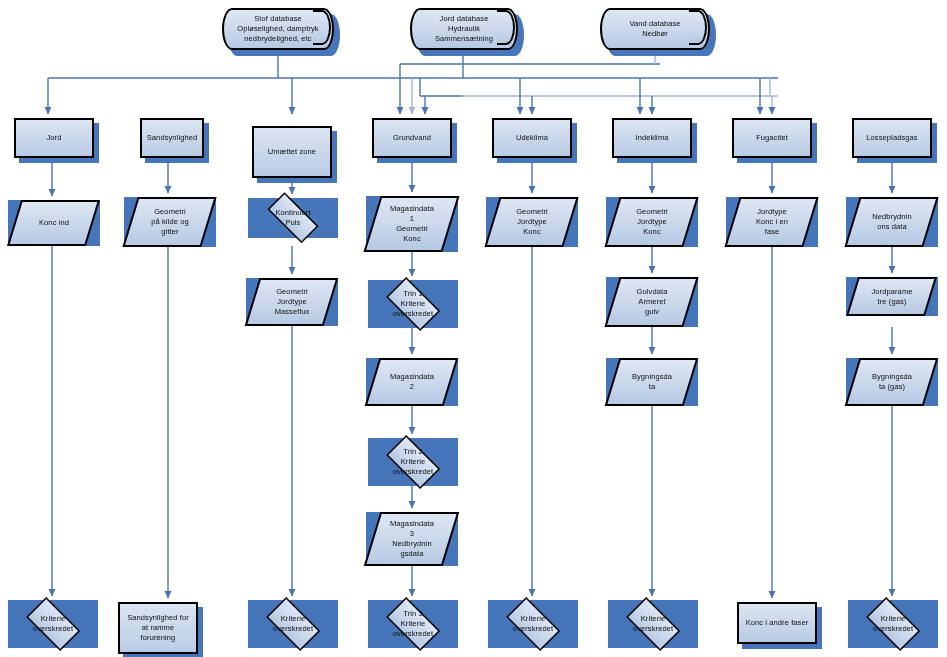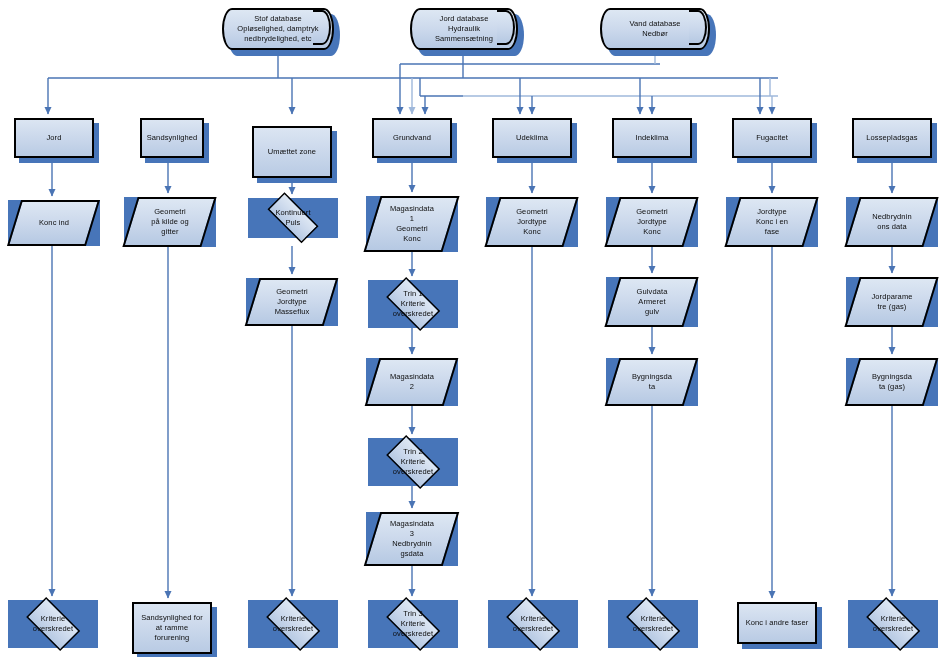--- a/index.html
+++ b/index.html
@@ -303,21 +303,21 @@
   </div>
 
   <div class="node data" style="left:124px; top:197px; width:92px; height:50px;">
     <div class="backdrop"></div>
     <div class="face"></div>
     <div class="label">Geometri
 på kilde og
 gitter</div>
   </div>
 
-  <div class="node proc" style="left:132px; top:602px; width:80px; height:52px;">
+  <div class="node proc" style="left:118px; top:602px; width:80px; height:52px;">
     <div class="shadow"></div>
     <div class="face"></div>
     <div class="label">Sandsynlighed for
 at ramme
 forurening</div>
   </div>
 
   <div class="node dec" style="left:248px; top:198px; width:90px; height:40px;">
     <div class="backdrop"></div>
     <div class="face"></div>
@@ -448,21 +448,21 @@
     <div class="label">Konc i andre faser</div>
   </div>
 
   <div class="node data" style="left:846px; top:197px; width:92px; height:50px;">
     <div class="backdrop"></div>
     <div class="face"></div>
     <div class="label">Nedbrydnin
 ons data</div>
   </div>
 
-  <div class="node data" style="left:846px; top:277px; width:92px; height:50px;border-radius:21px;">
+  <div class="node data" style="left:846px; top:277px; width:92px; height:39px;border-radius:21px;">
     <div class="backdrop"></div>
     <div class="face"></div>
     <div class="label">Jordparame
 tre (gas)</div>
   </div>
 
   <div class="node data" style="left:846px; top:358px; width:92px; height:48px;">
     <div class="backdrop"></div>
     <div class="face"></div>
     <div class="label">Bygningsda

